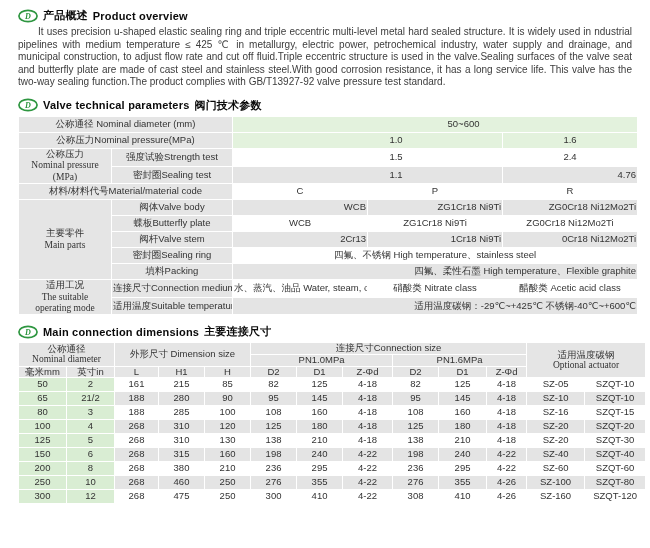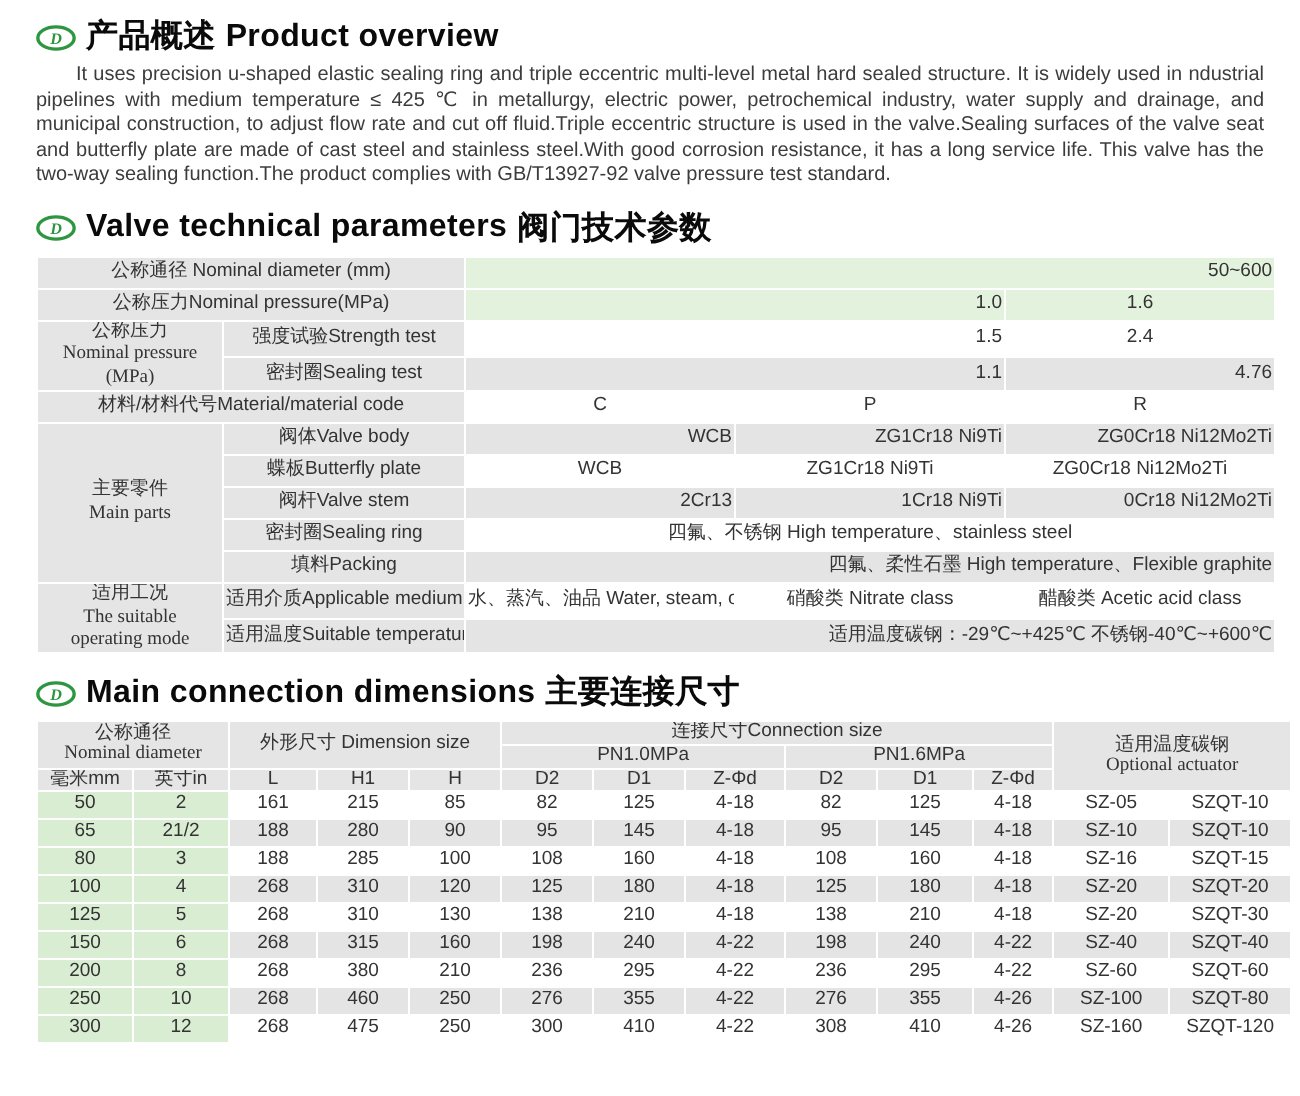--- a/index.html
+++ b/index.html
@@ -5,36 +5,36 @@
   html,body { margin:0; padding:0; }
   body {
     width:650px; height:548px; overflow:hidden; background:#ffffff;
     font-family:"Liberation Sans","DejaVu Sans",sans-serif;
     color:#333; -webkit-font-smoothing:antialiased;
   }
   .page { padding:6px 18px 0 18px; }
 
   
   .sec-title { display:flex; align-items:center; gap:5px; margin:2px 0 3px 0; }
-  .sec-title .t { font-size:16px; font-weight:bold; color:#0a0a0a; letter-spacing:0.2px; }
+  .sec-title .t { font-size:11px; font-weight:bold; color:#0a0a0a; letter-spacing:0.2px; }
   .logo { width:20px; height:14px; flex:0 0 auto; }
 
   
   .para { font-size:10px; line-height:12.6px; text-align:justify; margin:0 0 1px 0; text-indent:2em; }
   .para.zh { color:#2f2f2f; font-weight:600; }
   .para.en { color:#3c3c3c; font-weight:400; }
 
   
   table { border-collapse:separate; border-spacing:1px; width:614px; table-layout:fixed; }
   td { font-size:9.5px; text-align:center; vertical-align:middle; padding:0 1px; line-height:1.12; color:#333; overflow:hidden; white-space:nowrap; }
   .g  { background:#e5e5e5;margin-left:38px; }          
   .g2 { background:#e3f2dd; }          
   .w  { background:#ffffff; }
   .gy { background:#e4e4e4;text-align:right; }
-  .pl { text-align:right; padding-left:58px; }
+  .pl { text-align:center; padding-left:58px; }
   .blk { display:block;font-family:Liberation Serif, serif; }
   #tech td { height:15px; }
   #tech .grp { line-height:1.2; }
 
   #dims td { height:13px; }
   #dims thead td { height:10px; }
   #dims tbody td { background:#fff; }
   #dims tbody tr:nth-child(even) td { background:#e4e4e4; }
   #dims tbody td.side { background:#d9edd3 !important; }
 
@@ -132,21 +132,21 @@
     <tr>
       <td class="g">填料Packing</td>
       <td class="gy" colspan="3">四氟、柔性石墨 High temperature、Flexible graphite</td>
     </tr>
     <tr>
       <td class="g grp" rowspan="2">
         <span class="blk">适用工况</span>
         <span class="blk">The suitable</span>
         <span class="blk">operating mode</span>
       </td>
-      <td class="g">适用介质Applicable medium</td>
+      <td class="g">连接尺寸Connection medium</td>
       <td class="w">水、蒸汽、油品 Water, steam, oil</td>
       <td class="w">硝酸类 Nitrate class</td>
       <td class="w">醋酸类 Acetic acid class</td>
     </tr>
     <tr>
       <td class="g">适用温度Suitable temperature</td>
       <td class="gy" colspan="3">适用温度碳钢：-29℃~+425℃ 不锈钢-40℃~+600℃</td>
     </tr>
   </tbody>
     </table>

